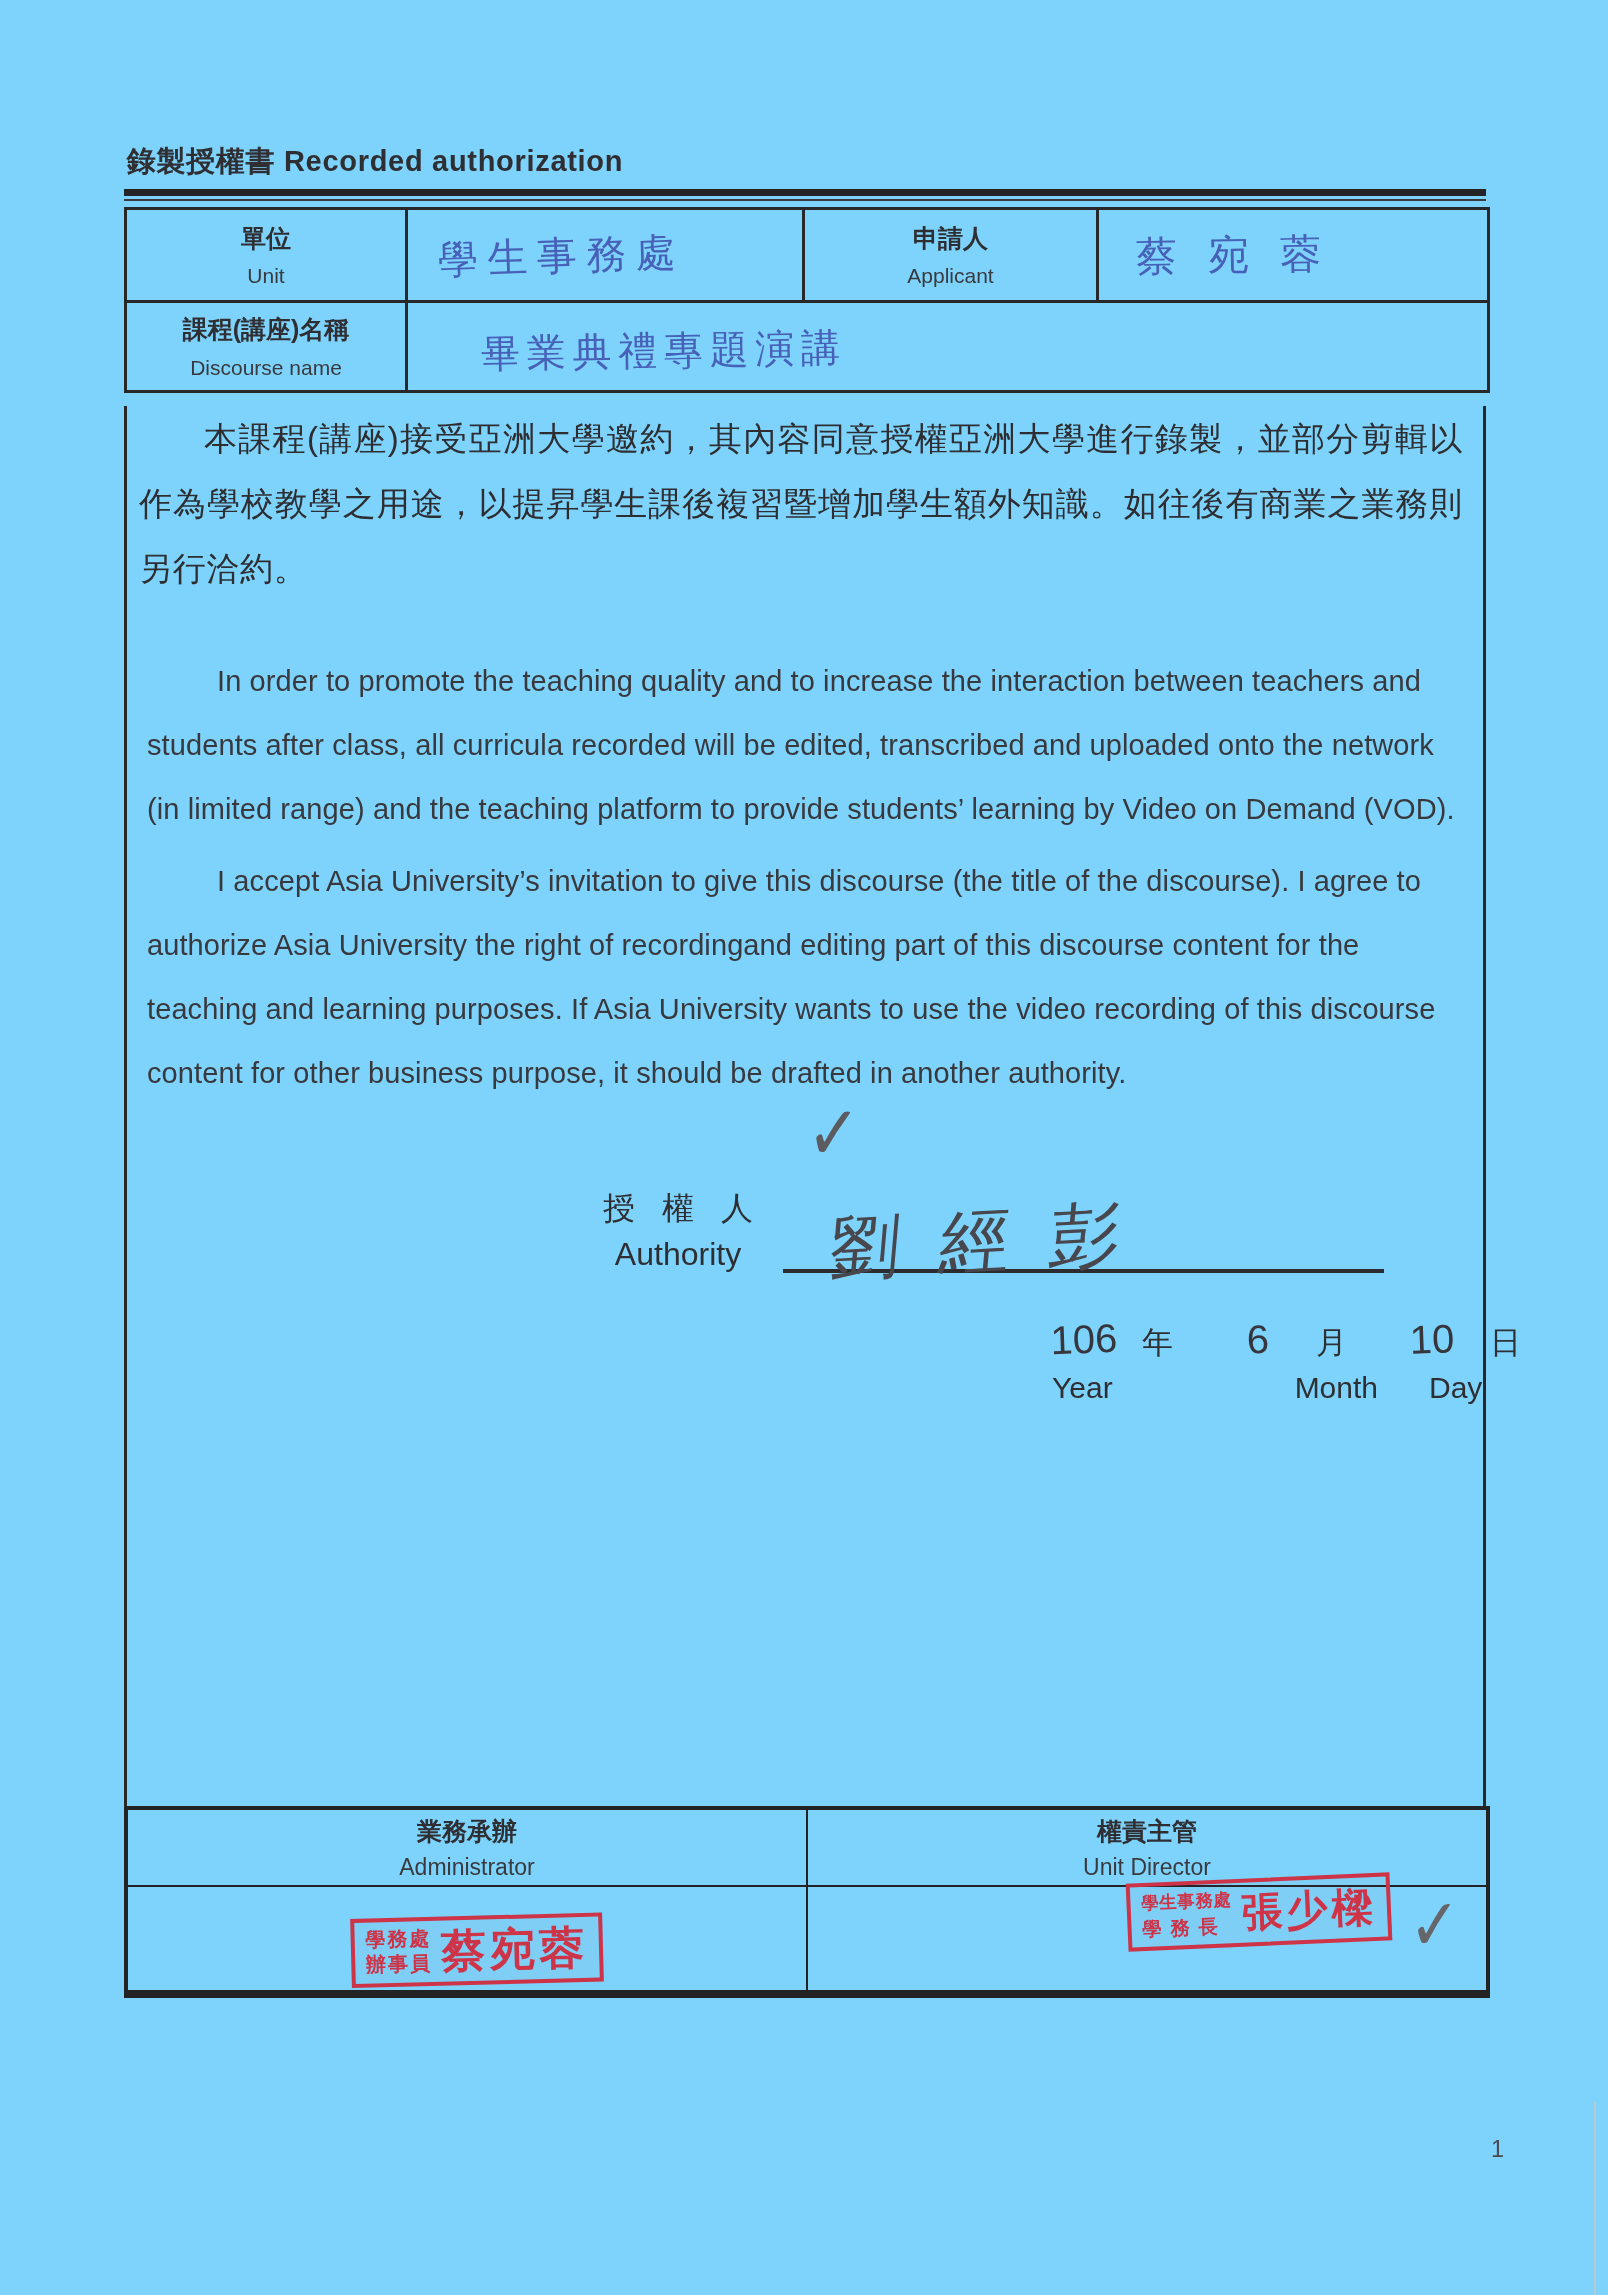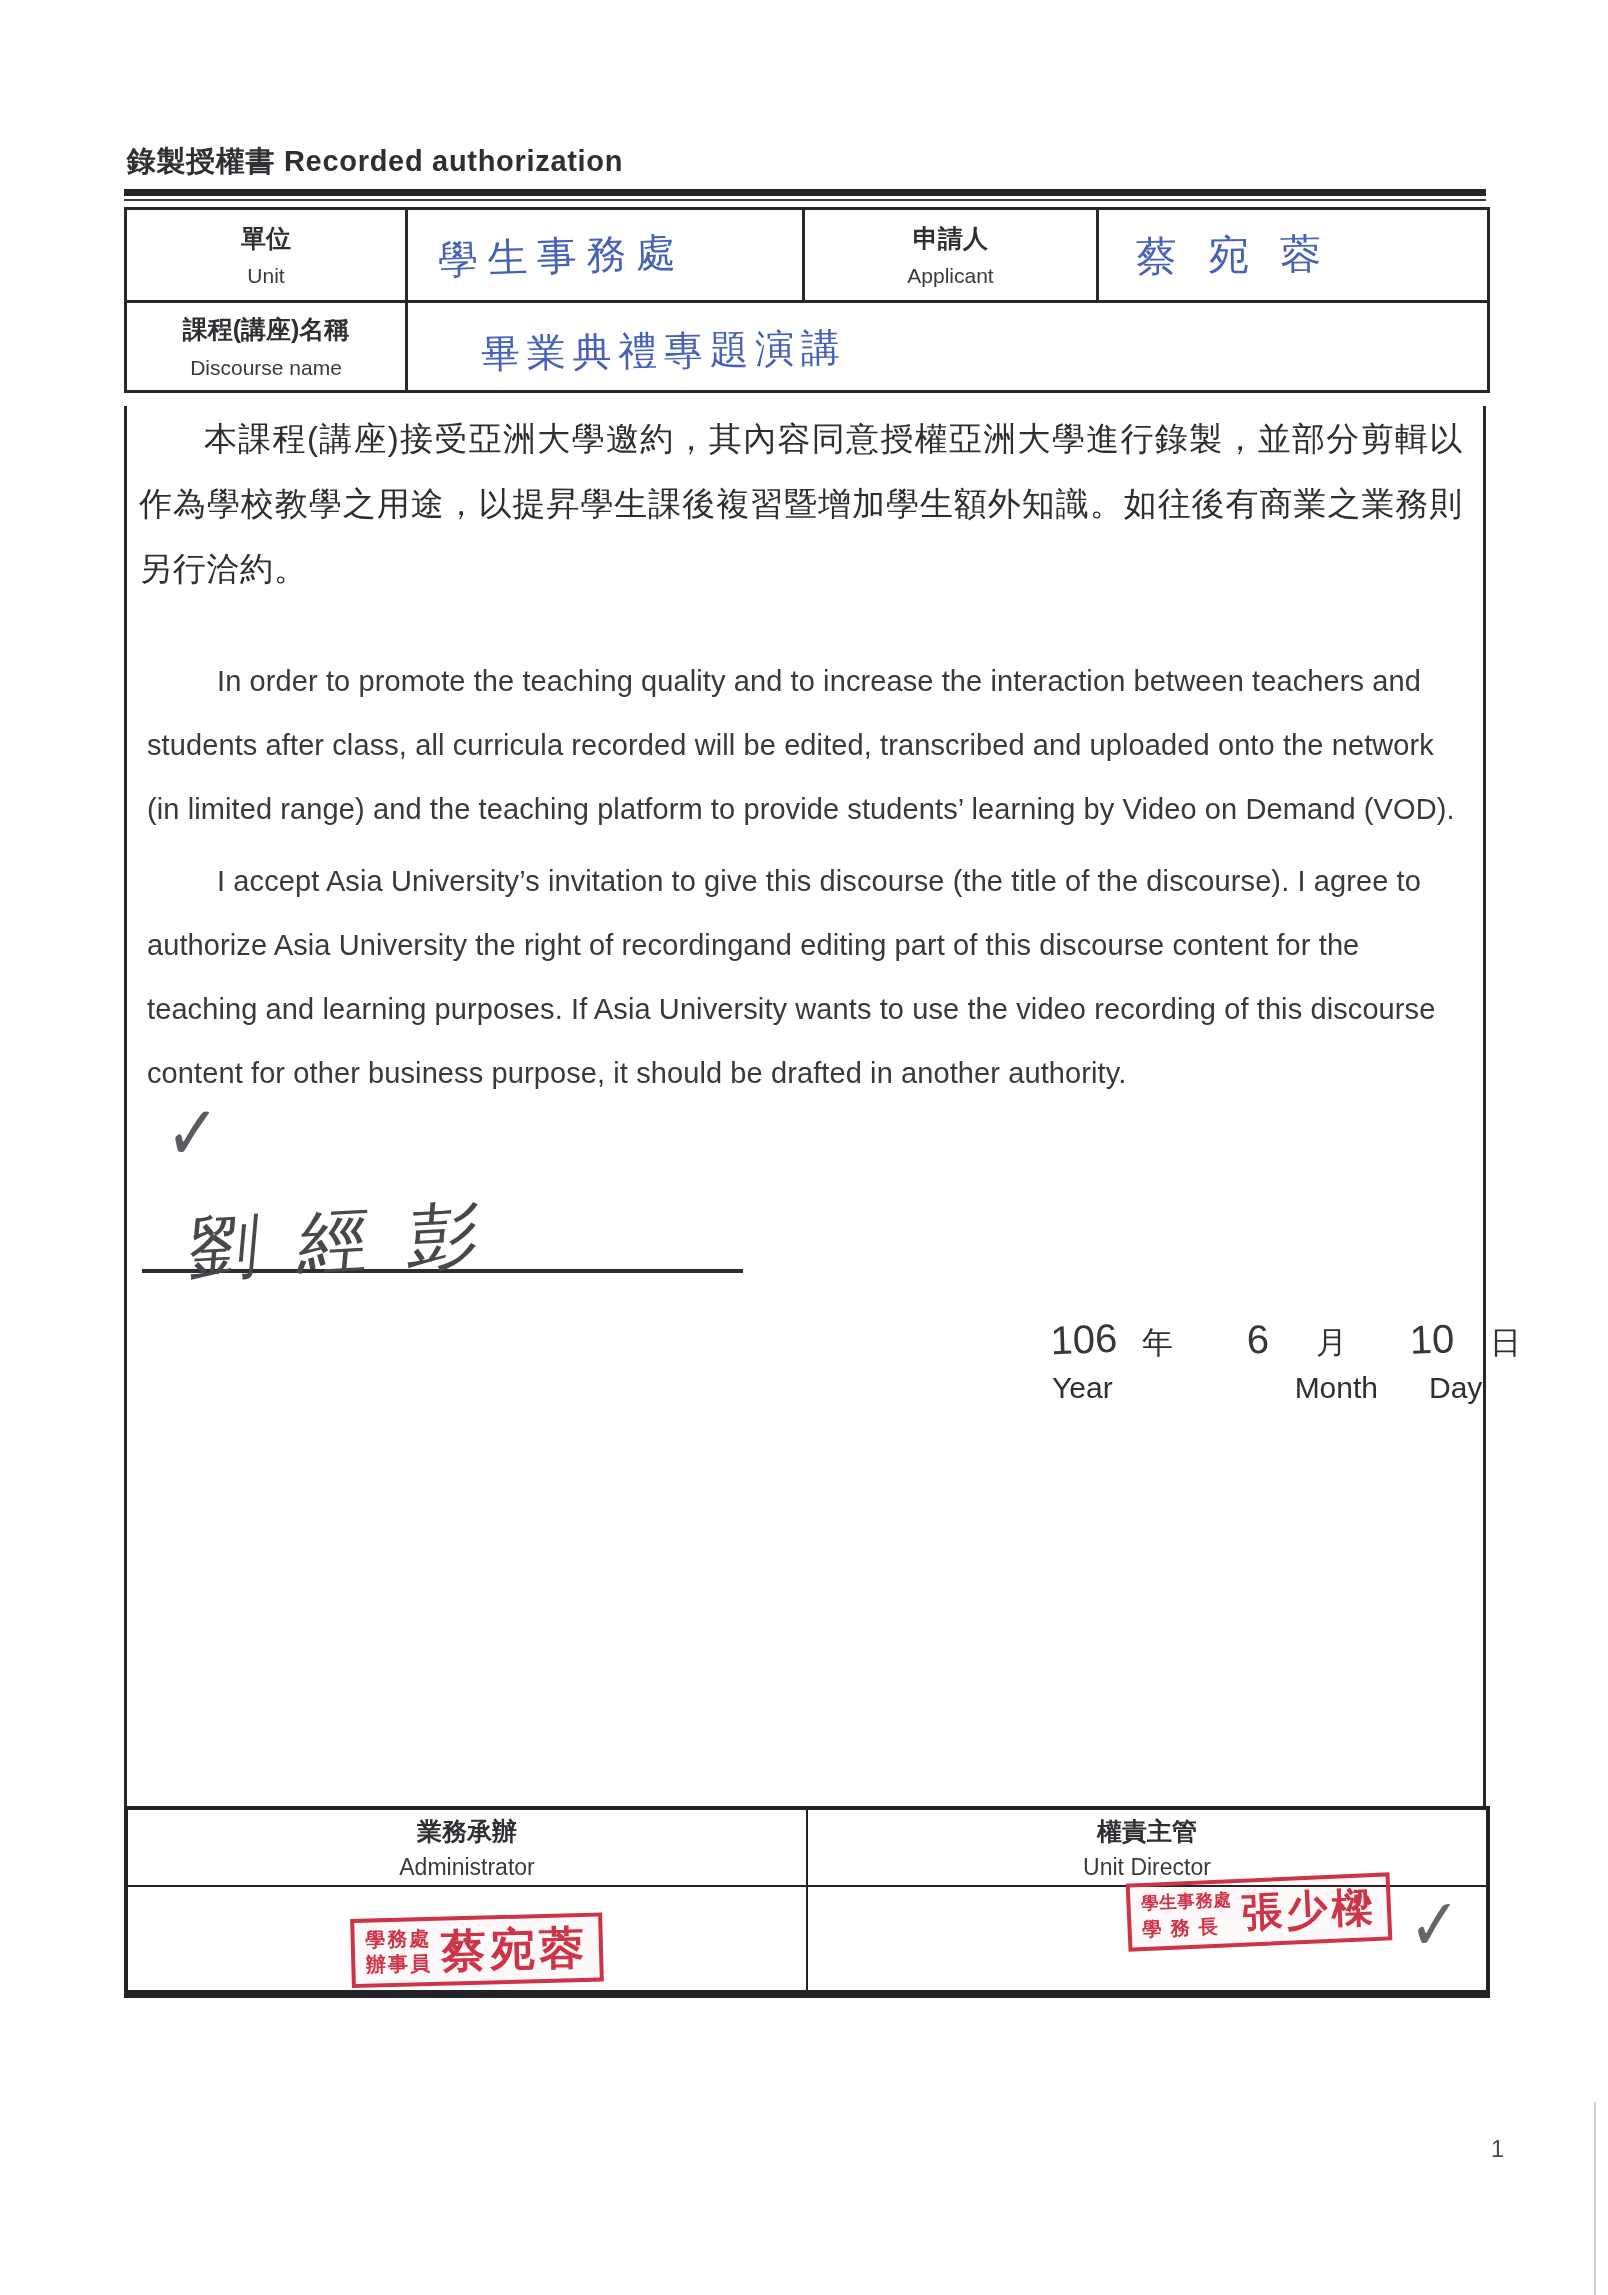--- a/index.html
+++ b/index.html
@@ -1,19 +1,19 @@
 <!DOCTYPE html>
 <html style="font-size:10.7px"><head>
 <meta charset="utf-8">
 <style>
   html,body{margin:0;padding:0;background:#e8e8e8;}
   .page{
     position:relative;
     width:1609px;height:2295px;
-    background:#ffffff;
+    background:#7dd3fc;
     overflow:hidden;
     font-family:"Liberation Sans","DejaVu Sans",sans-serif;
     color:#2e2e32;
   }
   .doc{position:absolute;left:124px;top:0;width:1362px;}
 
   
   .title{margin:142px 0 0 2.7px;font-size:29px;font-weight:700;letter-spacing:0.7px;color:#2f2f33;}
   .meta{margin:31px 0 0 2.7px;font-size:23px;color:#3c3c40;letter-spacing:0.3px;}
   .rule-thick{margin-top:6.7px;border-top:7.3px solid #252527;height:0;}
@@ -149,20 +149,24 @@
       </tr>
     </tbody>
       </table>
 
     <div class="body-box">
       <p class="zh p2">本課程(講座)接受亞洲大學邀約，其內容同意授權亞洲大學進行錄製，並部分剪輯以作為學校教學之用途，以提昇學生課後複習暨增加學生額外知識。如往後有商業之業務則另行洽約。</p>
       <p class="en p1">In order to promote the teaching quality and to increase the interaction between teachers and students after class, all curricula recorded will be edited, transcribed and uploaded onto the network (in limited range) and the teaching platform to provide students’ learning by Video on Demand (VOD).</p>
       <p class="en p2">I accept Asia University’s invitation to give this discourse (the title of the discourse). I agree to authorize Asia University the right of recordingand editing part of this discourse content for the teaching and learning purposes. If Asia University wants to use the video recording of this discourse content for other business purpose, it should be drafted in another authority.</p>
 
       <div class="authority">
+        <div class="auth-label">
+          <span class="auth-zh">授權人</span>
+          <span class="auth-en">Authority</span>
+        </div>
         <div class="sig-line">
           <span class="check-auth">✓</span>
           <span class="signature">劉經彭</span>
         </div>
       </div>
 
       <div class="date-row">
         <div class="dgroup">
           <span class="hnum">106</span>
           <span class="dzh">年</span>

